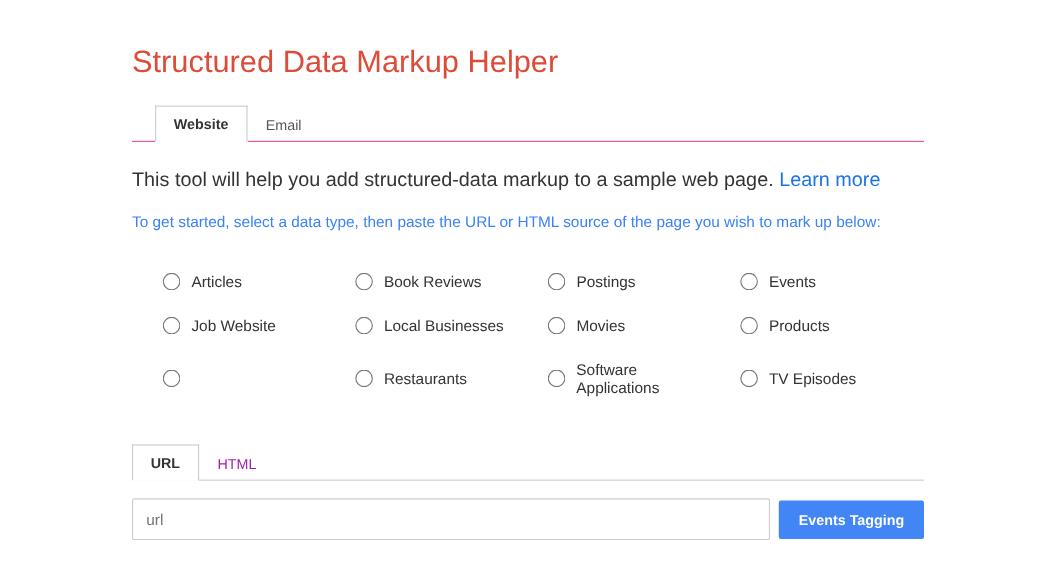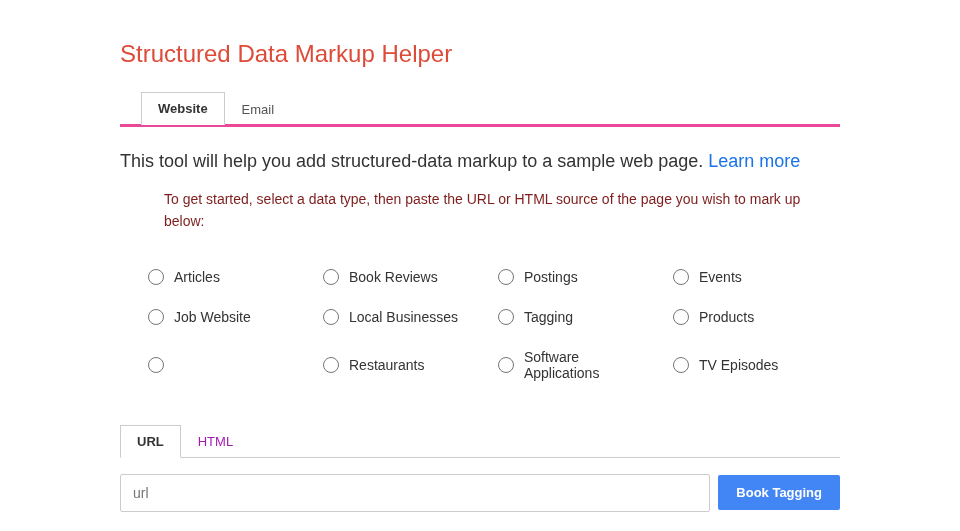--- a/index.html
+++ b/index.html
@@ -16,27 +16,27 @@
     }
 
     .page-container {
       max-width: 960px;
       margin: 0 auto;
       padding: 40px 120px;
     }
 
     .page-title {
       color: #dd4b39;
-      font-size: 24px;
+      font-size: 28px;
       font-weight: normal;
       margin-bottom: 24px;
     }
 
     .tabs-container {
-      border-bottom: 3px solid #ec4899;
+      border-bottom: 1px solid #ec4899;
       margin-bottom: 20px;
       display: flex;
       padding-left: 21px;
     }
 
     .tab {
       padding: 8px 16px;
       cursor: pointer;
       font-size: 13px;
       color: #555;
@@ -63,23 +63,22 @@
     }
 
     .learn-more-link {
       color: #1a73e8;
       text-decoration: none;
     }
 
     .instruction-text {
       margin-bottom: 24px;
       font-size: 14px;
-      color: #7f1d1d;
+      color: #3b82f6;
       line-height: 1.6;
-      margin-left: 44px;
     }
 
     .data-types-grid {
       display: grid;
       grid-template-columns: repeat(4, 1fr);
       gap: 0;
       margin-bottom: 32px;
       margin-left: 20px;
     }
 
@@ -204,21 +203,21 @@
       <span class="radio-label">Job Website</span>
     </label>
 
     <label class="data-type-option">
       <input type="radio" class="radio-input" name="data-type" value="local-businesses" style="">
       <span class="radio-label">Local Businesses</span>
     </label>
 
     <label class="data-type-option">
       <input type="radio" class="radio-input" name="data-type" value="movies" style="">
-      <span class="radio-label">Tagging</span>
+      <span class="radio-label">Movies</span>
     </label>
 
     <label class="data-type-option">
       <input type="radio" class="radio-input" name="data-type" value="products" style="">
       <span class="radio-label">Products</span>
     </label>
 
     <label class="data-type-option">
       <input type="radio" class="radio-input" name="data-type" value="qa-page" style="">
     </label>
@@ -240,16 +239,16 @@
 
   </div>
 
   <div class="input-tabs-container">
     <button class="input-tab active">URL</button>
     <button class="input-tab">HTML</button>
   </div>
 
   <div class="url-input-row">
     <input type="text" class="url-input" placeholder="url" style="">
-    <button class="start-tagging-button">Book Tagging</button>
+    <button class="start-tagging-button">Events Tagging</button>
   </div>
 
 </div>
 
 </body></html>

